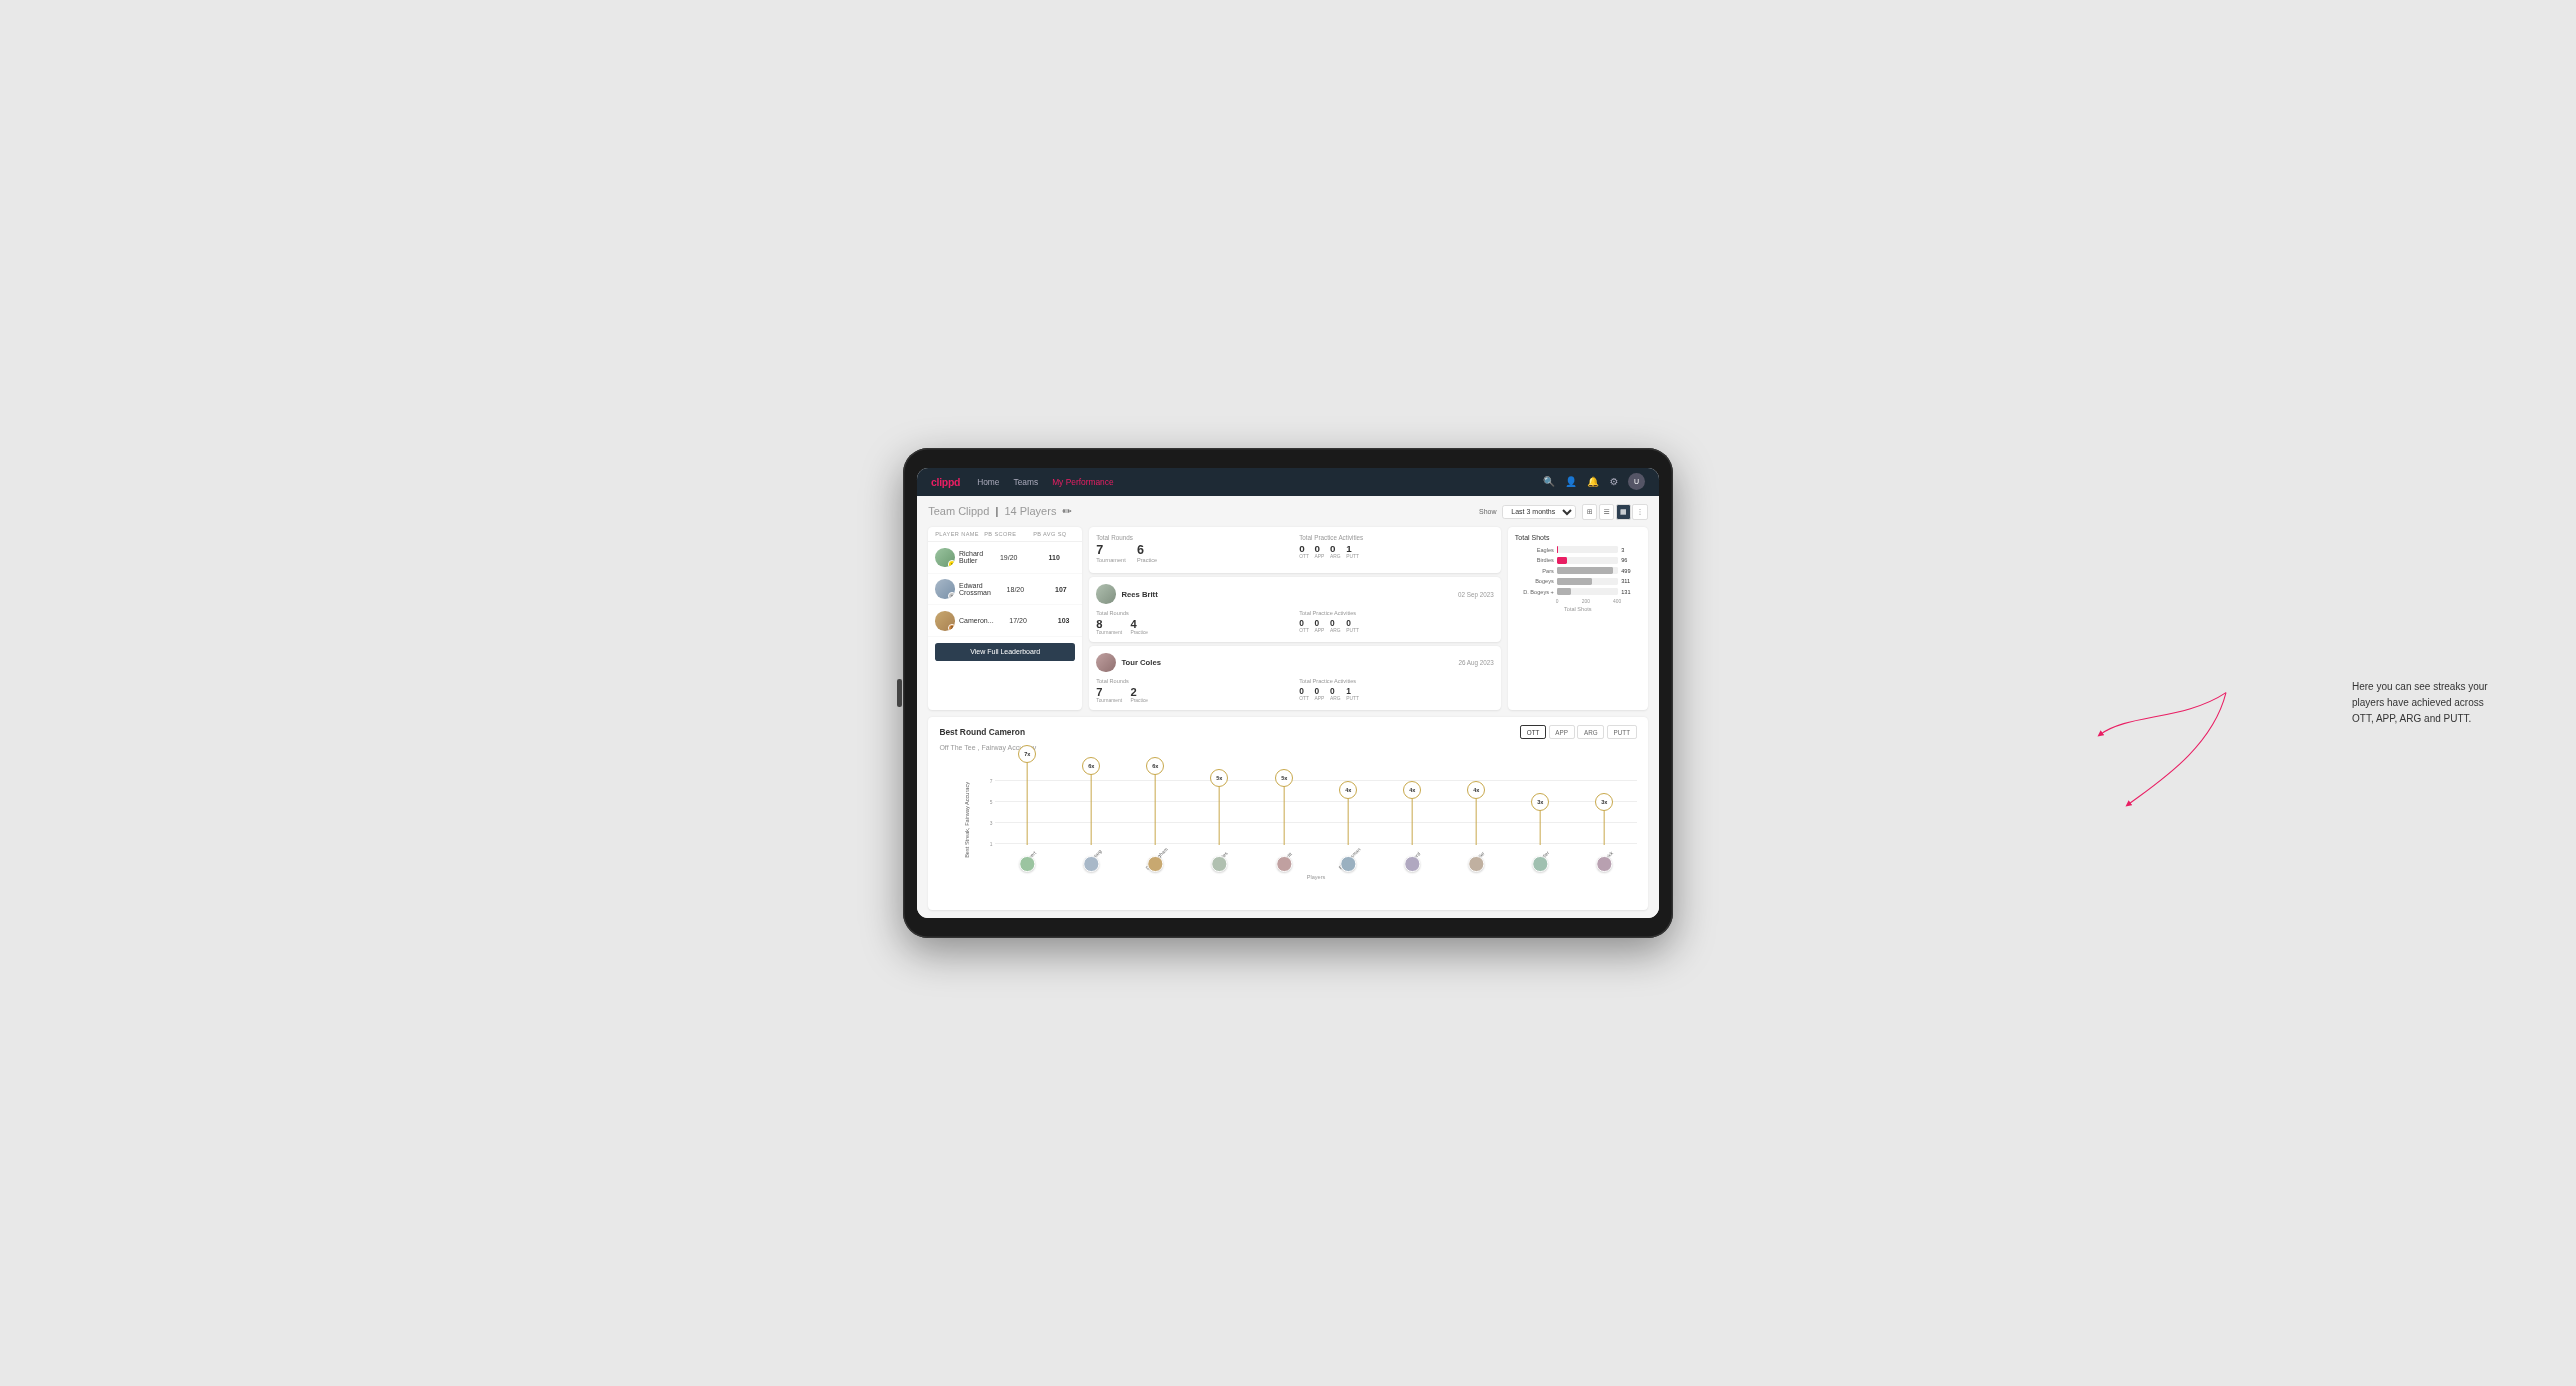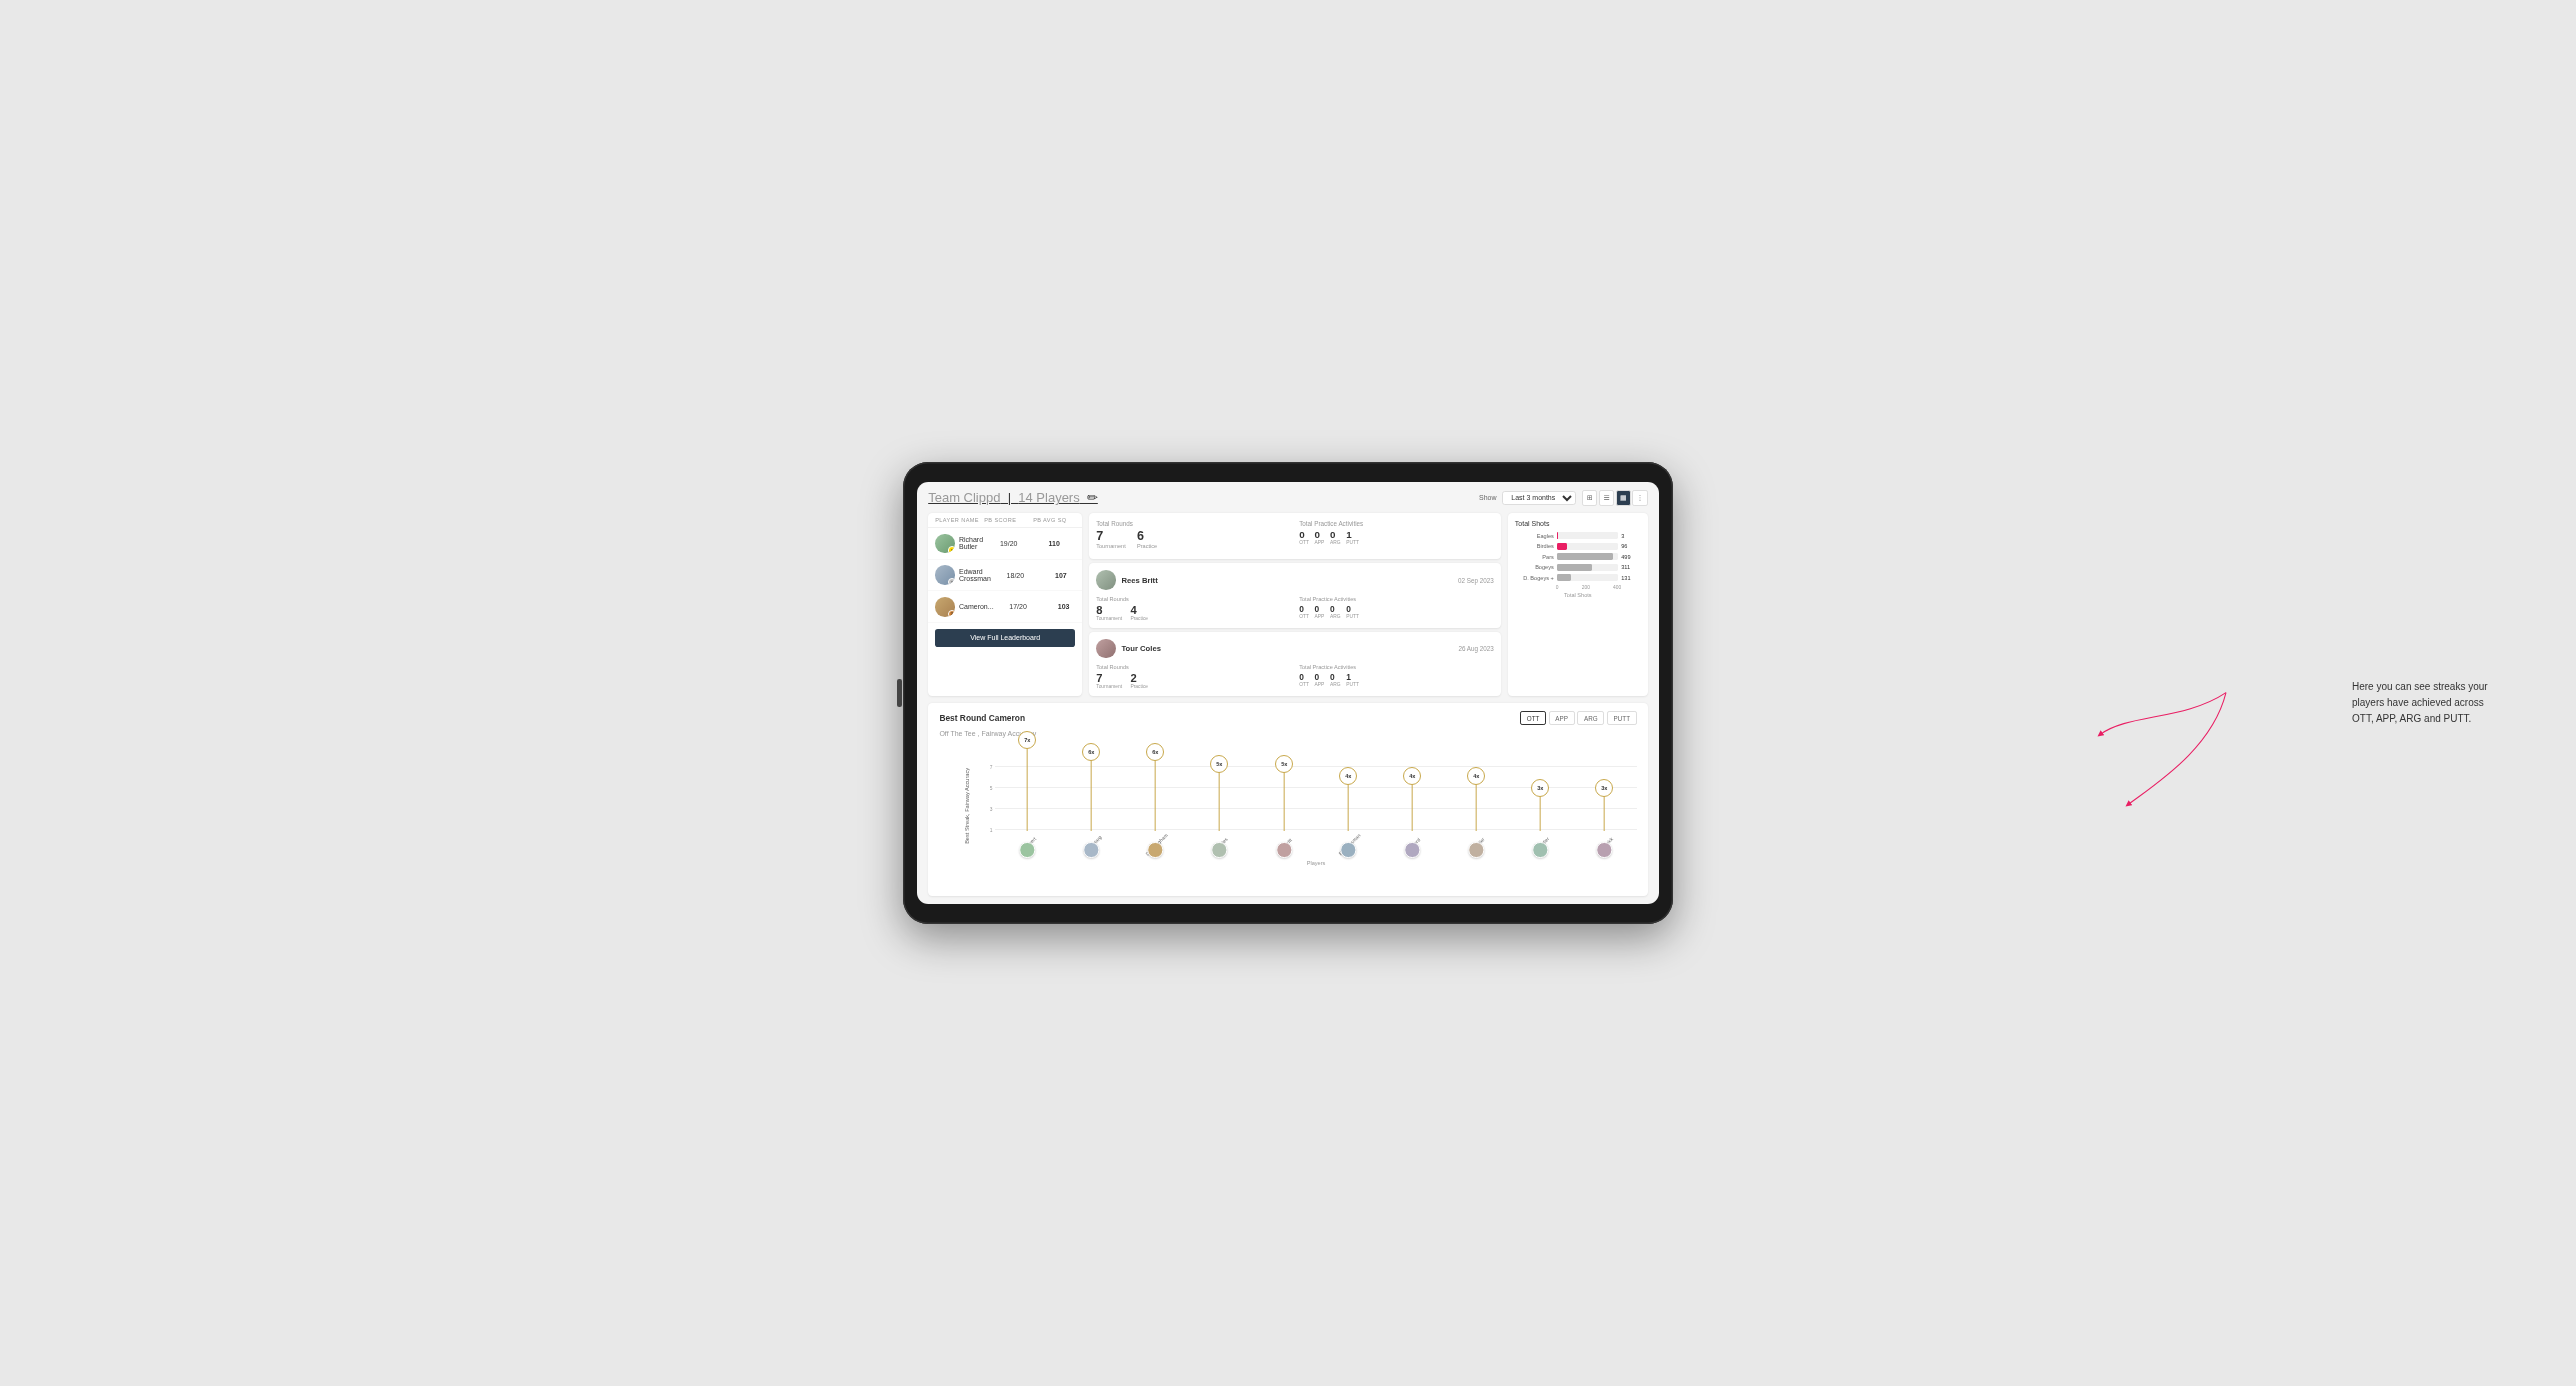--- a/index.html
+++ b/index.html
@@ -122,23 +122,22 @@
     }
 
     
     .team-header {
       display: flex;
       align-items: center;
       justify-content: space-between;
       margin-bottom: 7px;
     }
     .team-title {
-      font-size: 13px;
-      color: #333;
-      text-decoration: underline;
+      font-size: 11px;
+      color: #333;
     }
     .team-title span { color: #999; }
     .show-controls {
       display: flex;
       align-items: center;
       gap: 5.6px;
     }
     .show-label { font-size: 7px; color: #666; }
     .show-select {
       font-size: 7px;
@@ -378,20 +377,35 @@
     .av4 { background: linear-gradient(135deg, #b0c0b0 0%, #809080 100%); }
     .av5 { background: linear-gradient(135deg, #c0a0a0 0%, #907070 100%); }
   </style>
 </head>
 <body>
 
 <div class="tablet-frame">
   <div class="side-button"></div>
   <div class="tablet-screen">
 
+    <nav class="nav-bar">
+      <span class="nav-logo">clippd</span>
+      <div class="nav-links">
+        <a class="nav-link">Home</a>
+        <a class="nav-link">Teams</a>
+        <a class="nav-link active">My Performance</a>
+      </div>
+      <div class="nav-right">
+        <span class="nav-icon">🔍</span>
+        <span class="nav-icon">👤</span>
+        <span class="nav-icon">🔔</span>
+        <span class="nav-icon">⚙</span>
+        <div class="nav-avatar">U</div>
+      </div>
+    </nav>
 
 
     <div class="main-content">
 
       <div class="team-header">
         <div>
           <span class="team-title">
             <span>Team Clippd</span>
             &nbsp;|&nbsp;
             <span>14 Players</span>

